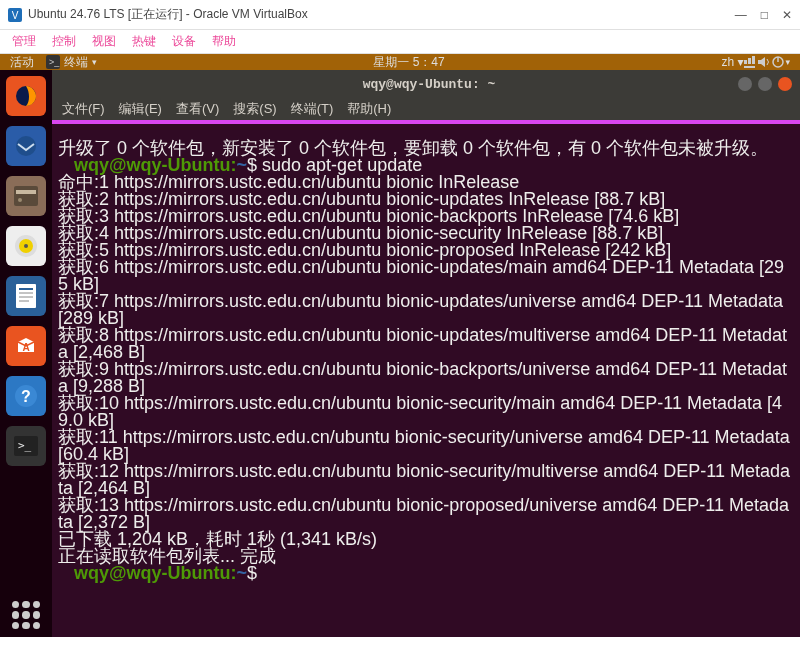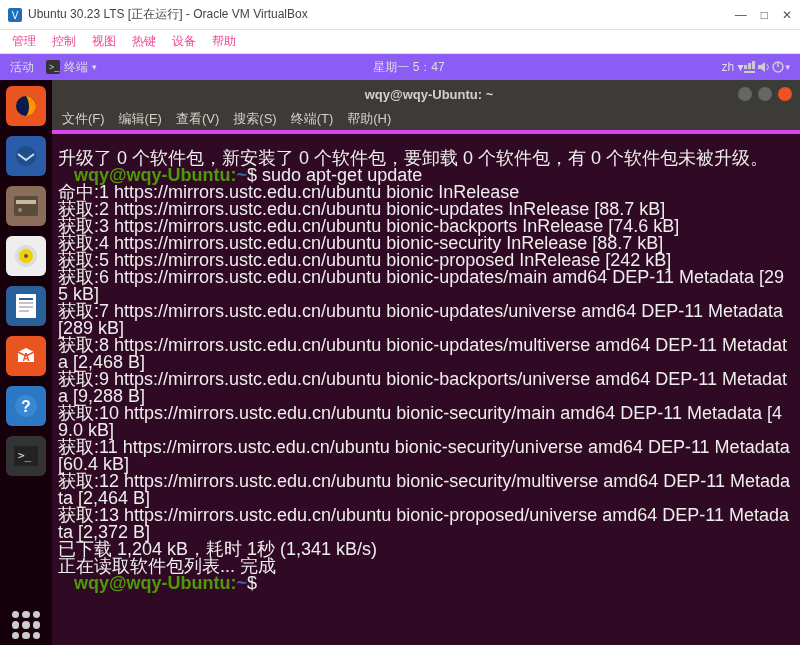--- a/index.html
+++ b/index.html
@@ -5,35 +5,35 @@
 * { margin:0; padding:0; box-sizing:border-box; }
 body { font-family:"Microsoft YaHei","Segoe UI",sans-serif; width:800px; height:645px; background:#fff; overflow:hidden; }
 
 
 .vbox-titlebar { height:30px; background:#fff; border-bottom:1px solid #e0e0e0; display:flex; align-items:center; padding:0 8px; justify-content:space-between; }
 .vbox-title { font-size:12px; color:#444; display:flex; align-items:center; gap:6px; }
 .vbox-ctrls { display:flex; gap:14px; color:#555; font-size:12px; }
 .vbox-menus { height:24px; display:flex; gap:16px; align-items:center; padding:0 12px; font-size:12px; color:#ec4899; background:#fff; border-bottom:1px solid #e0e0e0; }
 
 
-.ubuntu-topbar { height:26px; background:#8b5cf6; color:#ddd; display:flex; align-items:center; font-size:12px; justify-content:space-between; padding:0 10px; }
+.ubuntu-topbar { height:16px; background:#a16207; color:#ddd; display:flex; align-items:center; font-size:12px; justify-content:space-between; padding:0 10px; }
 .ubuntu-topbar .left { display:flex; align-items:center; gap:12px; }
 .ubuntu-topbar .center { }
 .ubuntu-topbar .right { display:flex; align-items:center; gap:0; }
 
 
 .ubuntu-body { display:flex; height:calc(645px - 30px - 24px - 24px); background:#2c001e; }
 .launcher { width:52px; background:rgba(20,0,10,0.9); display:flex; flex-direction:column; align-items:center; padding-top:6px; gap:10px; }
 .launcher .icon { width:40px; height:40px; border-radius:6px; display:flex; align-items:center; justify-content:center; font-size:18px; cursor:pointer; }
 .launcher .grid { margin-top:auto; margin-bottom:8px; width:28px; height:28px; display:grid; grid-template-columns:repeat(3,1fr); grid-template-rows:repeat(3,1fr); gap:3px; }
 .launcher .grid span { background:#ccc; border-radius:50%; }
 
 
 .term-area { flex:1; display:flex; flex-direction:column; }
-.term-titlebar { height:28px; background:#3c3b37; display:flex; align-items:center; justify-content:space-between; padding:0 8px; color:#ddd; font-size:13px; }
+.term-titlebar { height:28px; background:#3c3b37; display:flex; align-items:center; justify-content:space-between; padding:0 8px; color:#ddd; font-size:13px;font-family:Liberation Mono, monospace; }
 .term-titlebar .title { flex:1; text-align:center; color:#d5d0c8; font-weight:bold; }
 .term-win-btns { display:flex; gap:6px; }
 .term-win-btns span { width:14px; height:14px; border-radius:50%; display:inline-block; }
 
 .term-menus { height:26px; background:#3c3b37; display:flex; align-items:center; gap:14px; padding:0 10px; font-size:13px; color:#d5d0c8; border-bottom:4px solid #d946ef; }
 
 .term-content { flex:1; background:#300a24; color:#eeeeec; font-family:Liberation Sans, sans-serif; font-size:18px; line-height:17px; padding:16px 6px; white-space:pre-wrap; overflow:hidden; }
 .term-content .prompt-user { color:#4e9a06; font-weight:bold;margin-left:16px; }
 .term-content .prompt-path { color:#3465a4; font-weight:bold; }
 .term-content .line { word-break:break-all; }
@@ -42,21 +42,21 @@
 </style>
 </head>
 <body>
 
 <div class="vbox-titlebar">
   <div class="vbox-title">
     <svg width="14" height="14">
         <rect width="14" height="14" fill="#1e6eb8" rx="2"></rect>
         <text x="7" y="11" text-anchor="middle" font-size="10" fill="#fff" font-family="sans-serif">V</text>
       </svg>
-    <span>Ubuntu 30.23 LTS [正在运行] - Oracle VM VirtualBox</span>
+    <span>Ubuntu 24.76 LTS [正在运行] - Oracle VM VirtualBox</span>
   </div>
   <div class="vbox-ctrls">
     <span>—</span>
     <span>□</span>
     <span>✕</span>
   </div>
 </div>
 
 <div class="vbox-menus">
   <span>管理</span>

